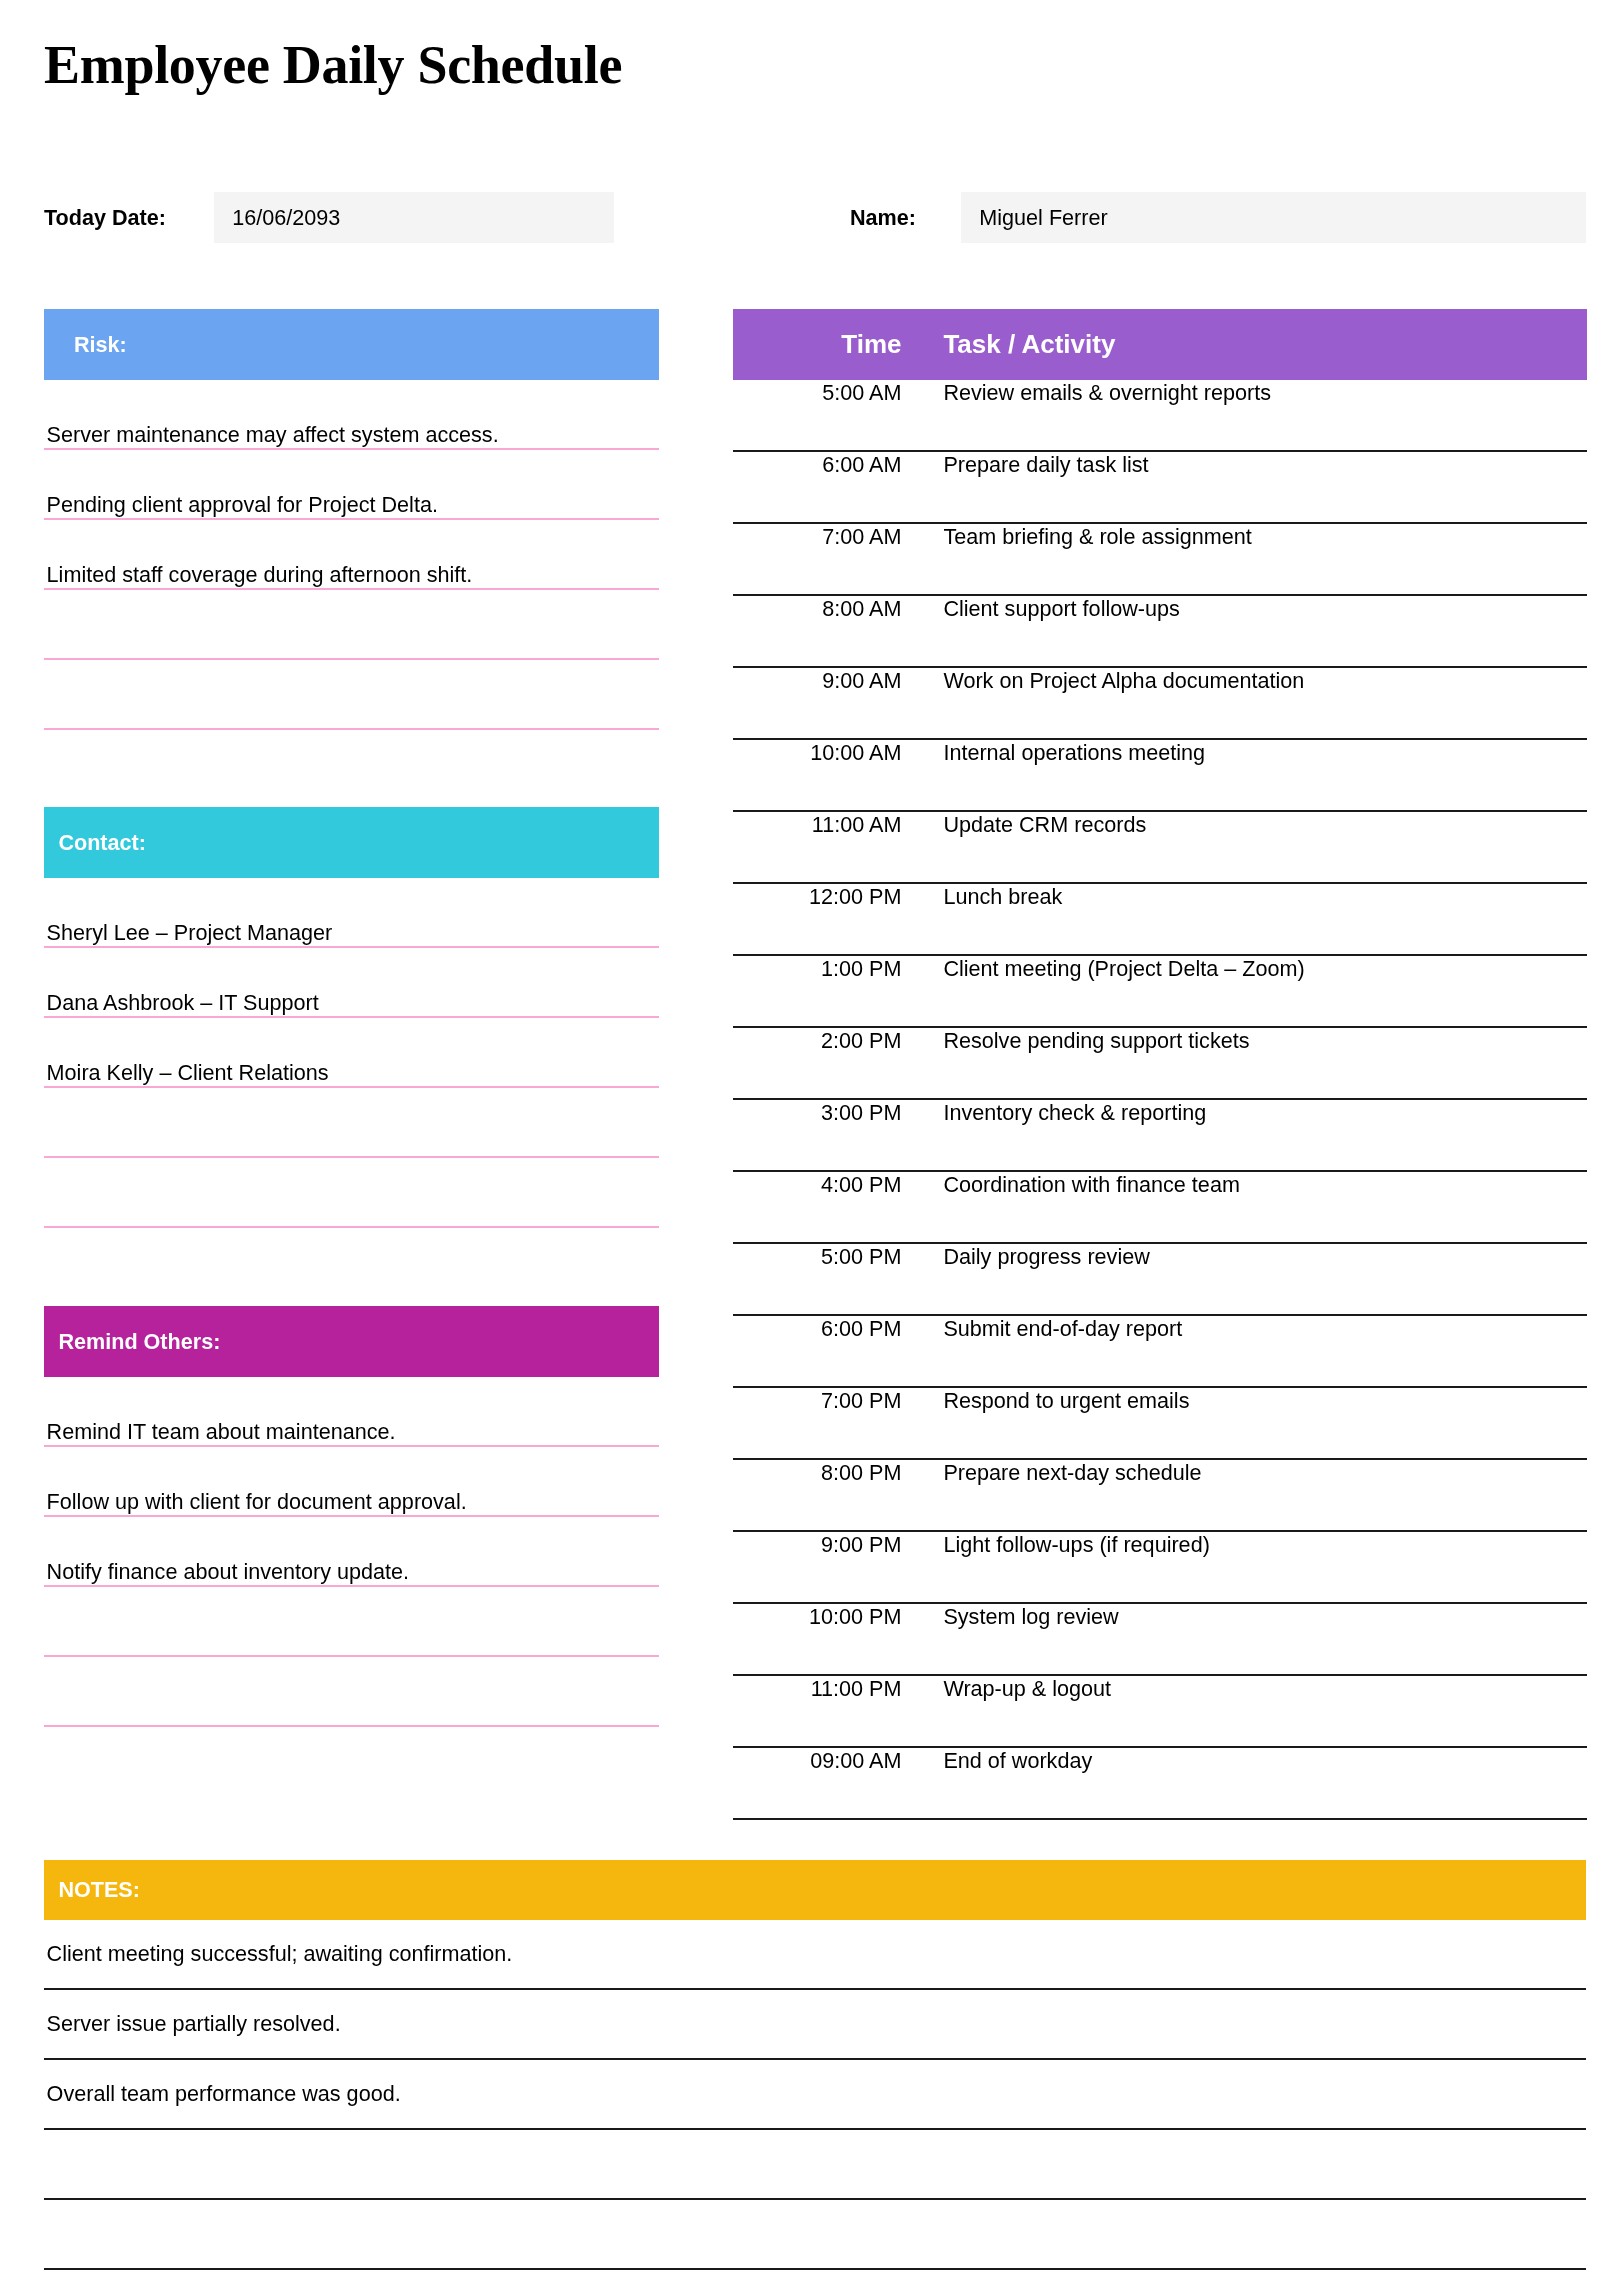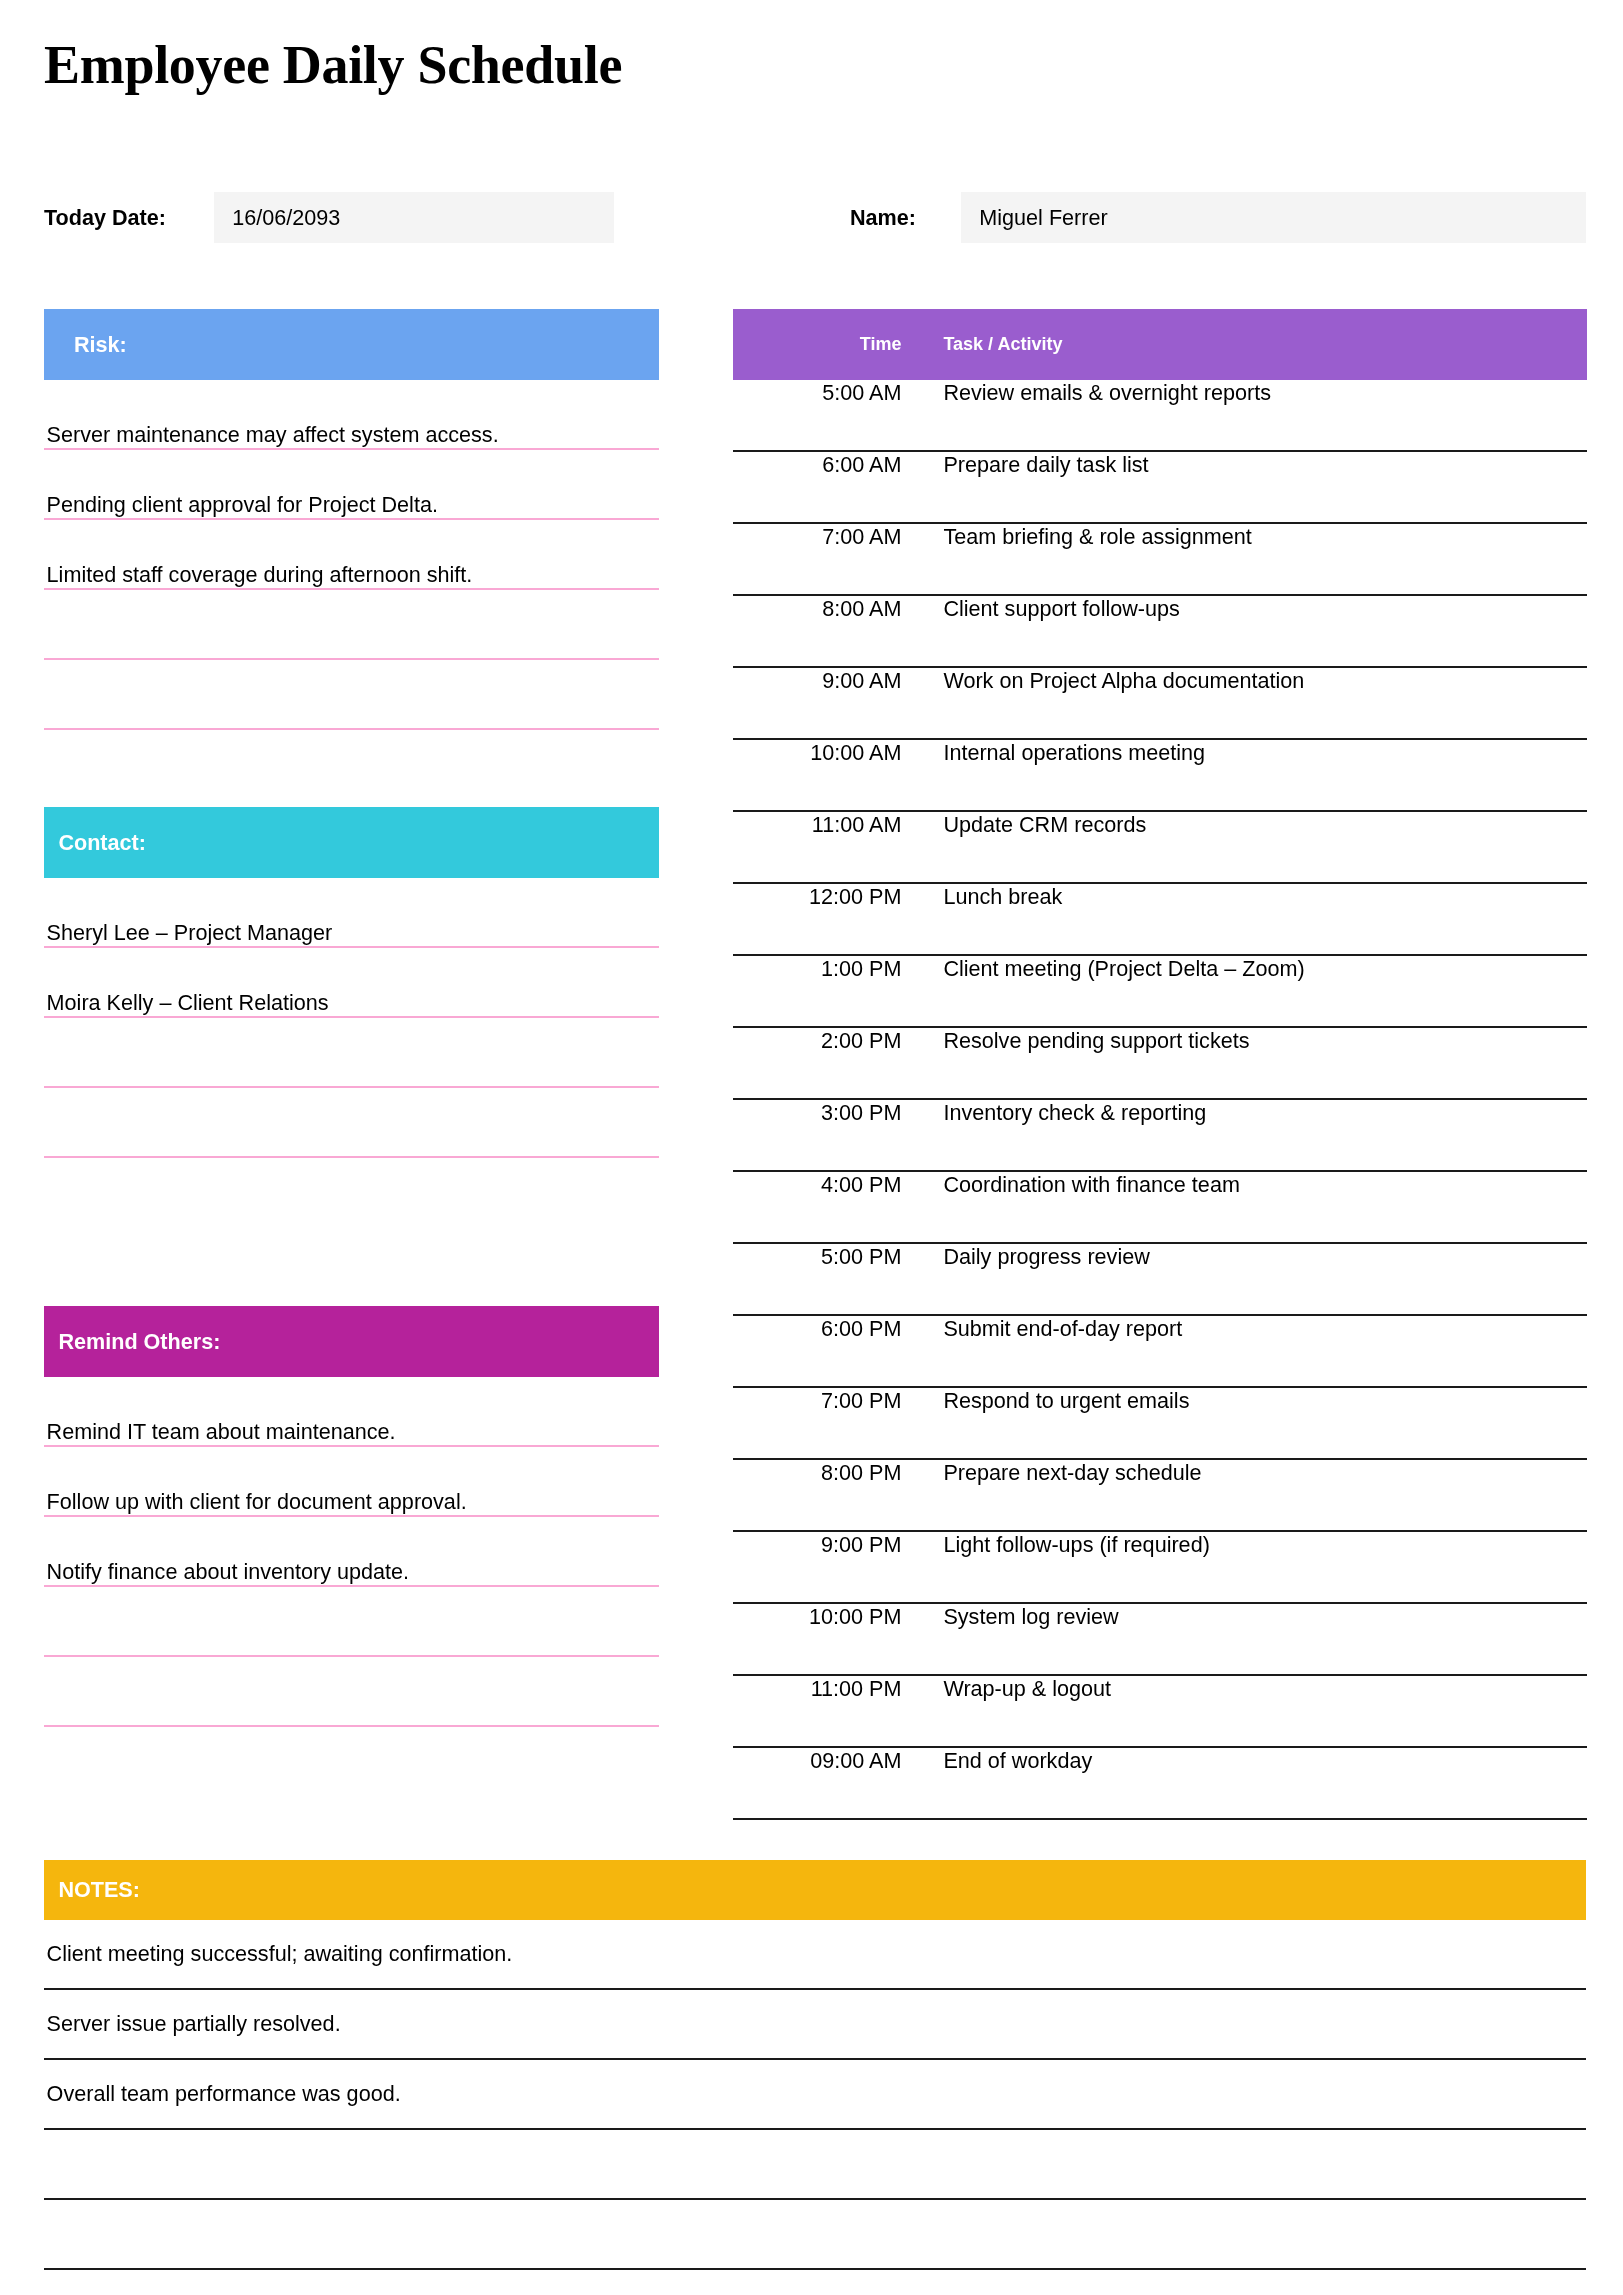--- a/index.html
+++ b/index.html
@@ -99,21 +99,21 @@
   .schedule {
     position: absolute;
     left: 733px;
     top: 309px;
     width: 854px;
   }
   .sched-header {
     height: 71px;
     background: #9a5dce;
     color: #ffffff;
-    font-size: 18px;
+    font-size: 26px;
     font-weight: bold;
     display: flex;
     align-items: center;
   }
   .sched-row {
     height: 70px;
     border-bottom: 2px solid #1a1a1a;
     display: flex;
     align-items: flex-start;
     font-size: 21.6px;
@@ -202,20 +202,23 @@
       </div>
   </div>
 
   <div class="section" id="contact-section" style="top:807px;">
     <div class="section-header" id="contact-header" style="background: rgb(51, 201, 220);">Contact:</div>
     <div class="lines" id="contact-lines">
         <div class="line-row">
           <span>Sheryl Lee – Project Manager</span>
         </div>
         <div class="line-row">
+          <span>Dana Ashbrook – IT Support</span>
+        </div>
+        <div class="line-row">
           <span>Moira Kelly – Client Relations</span>
         </div>
         <div class="line-row blank">
           <span></span>
         </div>
         <div class="line-row blank">
           <span></span>
         </div>
       </div>
   </div>

